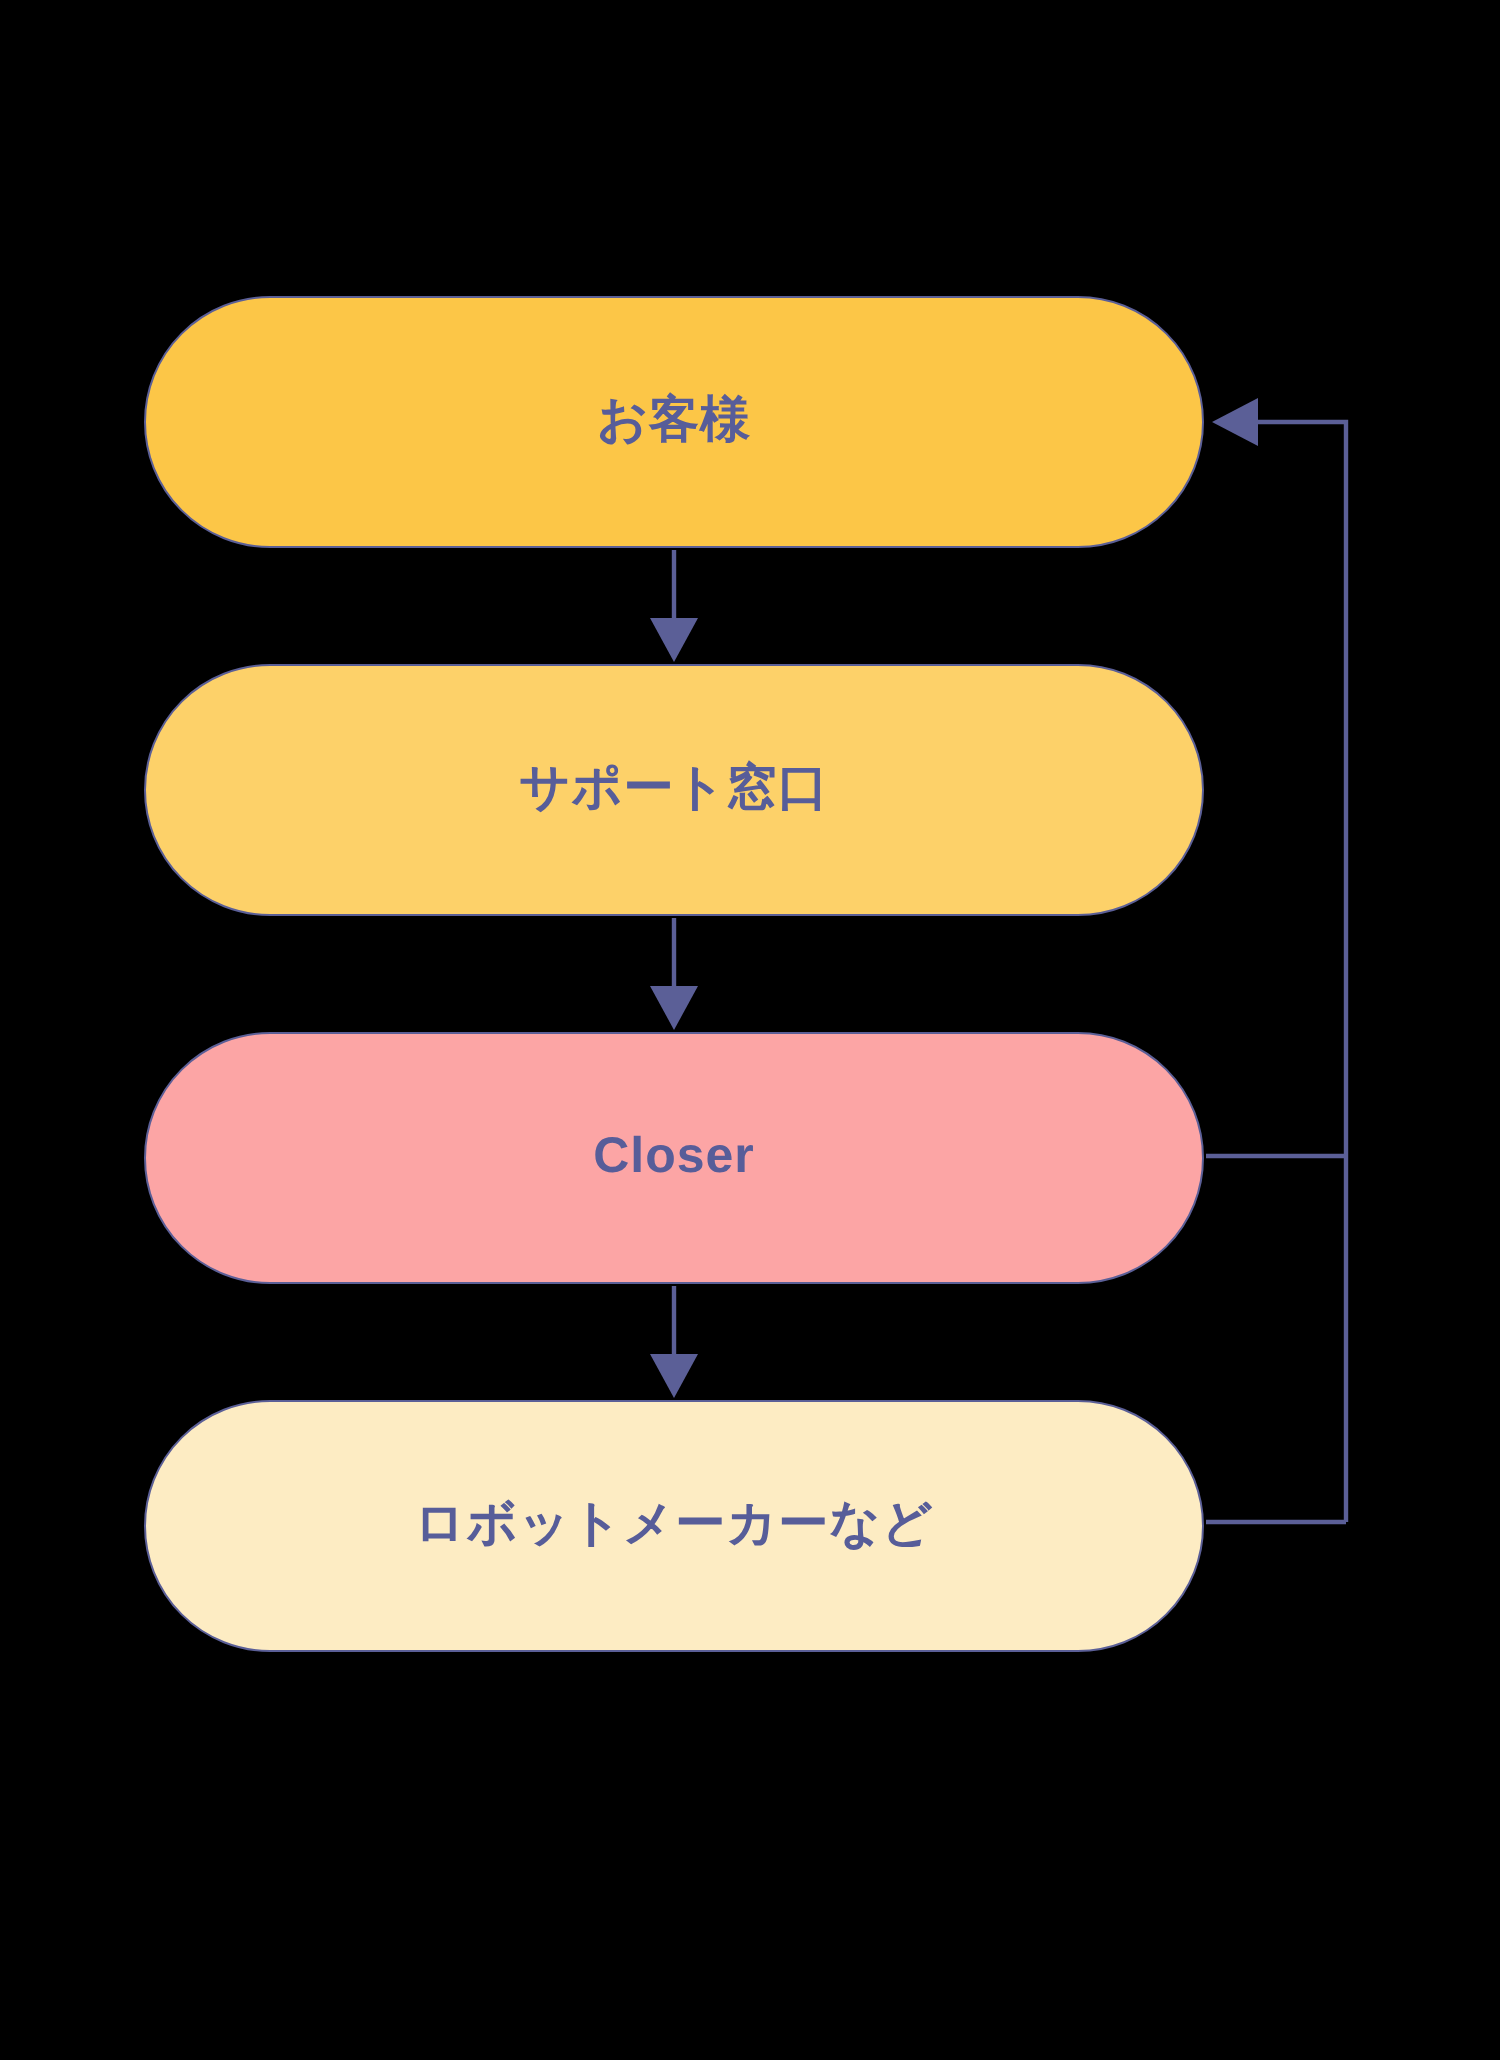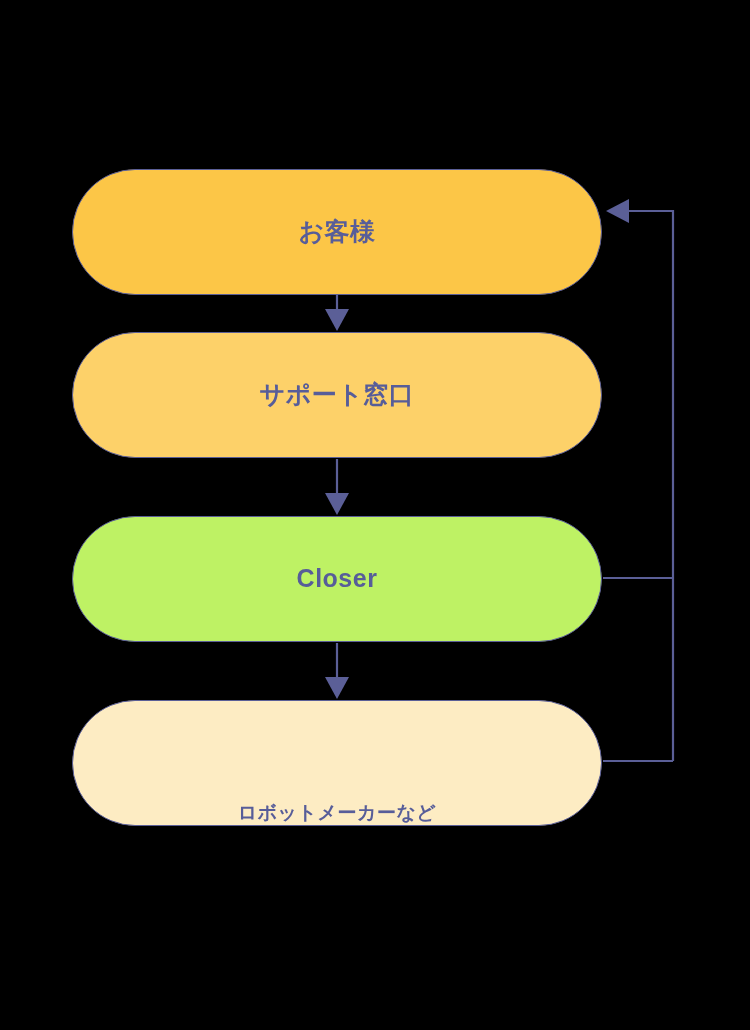--- a/index.html
+++ b/index.html
@@ -47,34 +47,32 @@
     line-height: 1.25;
     user-select: none;
   }
   .node .line {
     display: block;
     white-space: nowrap;
   }
   #node-customer {
     left: 72px;  top: 148px;  width: 530px; height: 126px;
     font-size: 25px;
-    margin-top: 21px;
   }
   #node-support-desk {
     left: 72px;  top: 332px;  width: 530px; height: 126px;
     font-size: 25px;
   }
   #node-closer-team {
     left: 72px;  top: 516px;  width: 530px; height: 126px;
     font-size: 25px;
   }
   #node-robot-makers {
     left: 72px;  top: 700px;  width: 530px; height: 126px;
-    font-size: 19px;
-    justify-content: flex-end;
+    font-size: 25px;
   }
 </style>
 </head>
 <body style="background: rgb(0, 0, 0);">
 
 <div id="canvas" style="background: rgb(0, 0, 0);">
 
   <svg class="edge-layer" viewBox="0 0 750 1030" width="750" height="1030" xmlns="http://www.w3.org/2000/svg">
     <defs>
       <marker id="arrow-down" viewBox="0 0 10 10" refX="5" refY="9" markerWidth="7.5" markerHeight="7.5" orient="auto-start-reverse">
@@ -115,21 +113,21 @@
   </svg>
 
   <div class="node" id="node-customer" style="background: rgb(252, 198, 71); border-color: rgb(91, 95, 151); color: rgb(87, 93, 153);">
     <span class="line">お客様</span>
   </div>
 
   <div class="node" id="node-support-desk" style="background: rgb(253, 209, 105); border-color: rgb(91, 95, 151); color: rgb(87, 93, 153); align-items: center;">
     <span class="line">サポート窓口</span>
   </div>
 
-  <div class="node" id="node-closer-team" style="background: #bef264; border-color: rgb(91, 95, 151); color: rgb(87, 93, 153); text-align: center;">
+  <div class="node" id="node-closer-team" style="background: #fca5a5; border-color: rgb(91, 95, 151); color: rgb(87, 93, 153); text-align: center;">
     <span class="line">Closer</span>
   </div>
 
   <div class="node" id="node-robot-makers" style="background: rgb(253, 236, 195); border-color: rgb(91, 95, 151); color: rgb(87, 93, 153);">
     <span class="line">ロボットメーカーなど</span>
   </div>
 
 </div>
 
 </body></html>

